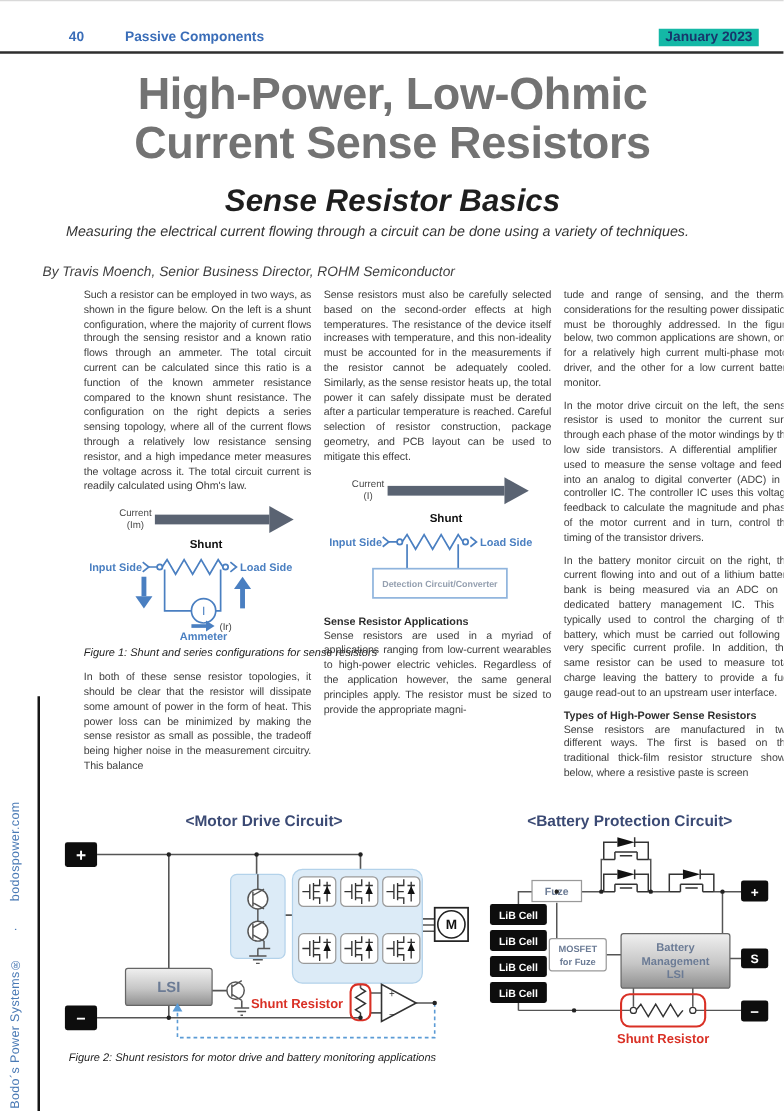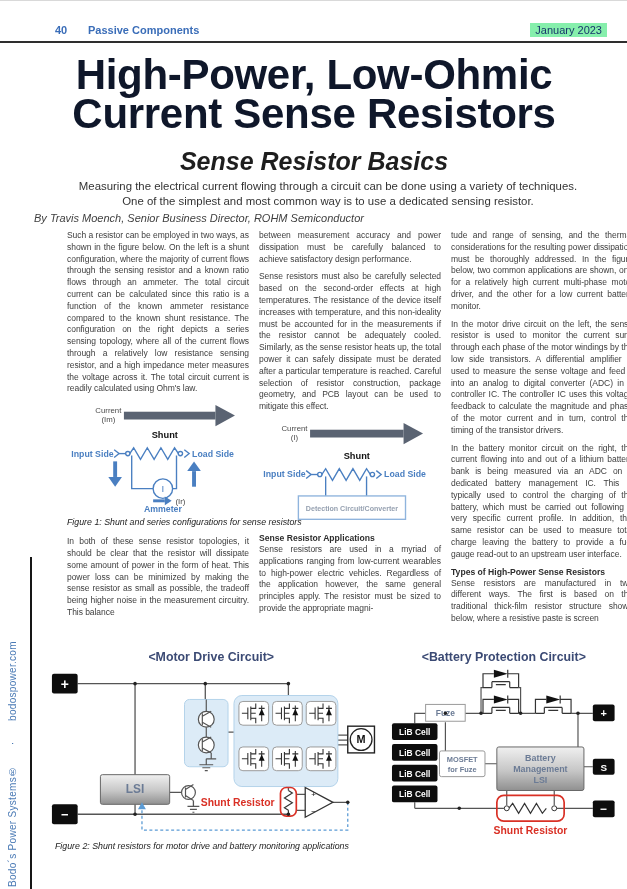--- a/index.html
+++ b/index.html
@@ -1,30 +1,30 @@
 <!DOCTYPE html>
 <html><head>
 <meta charset="utf-8">
 <style>
   html,body{margin:0;padding:0;background:#fff;}
   #page{position:relative;width:627px;height:889px;background:#ffffff;overflow:hidden;
         font-family:"Liberation Sans",sans-serif;border-top:1px solid #d9d9d9;}
   
   .hdr-num{position:absolute;top:23px;left:55px;font-size:11px;font-weight:600;color:#3a6db8;}
-  .hdr-sec{position:absolute;top:23px;left:88px;font-size:11px;font-weight:600;color:#3a6db8;}
-  .hdr-issue{position:absolute;top:22px;right:20px;font-size:11px;font-weight:400;color:#17366b;
-             background:#86efac;padding:1px 5px;}
+  .hdr-sec{position:absolute;top:23px;left:100px;font-size:11px;font-weight:600;color:#3a6db8;}
+  .hdr-issue{position:absolute;top:22px;right:20px;font-size:11px;font-weight:700;color:#17366b;
+             background:#14b8a6;padding:1px 5px;}
   .hdr-line{position:absolute;top:40px;left:0;width:627px;height:2px;background:#2e2e2e;}
   
   .title{position:absolute;top:54px;left:34px;width:560px;text-align:center;
-         font-size:42px;font-weight:700;color:#0f172a;line-height:39px;letter-spacing:-.3px;}
+         font-size:36px;font-weight:700;color:#737373;line-height:39px;letter-spacing:-.3px;}
   .subtitle{position:absolute;top:146px;left:34px;width:560px;text-align:center;
             font-style:italic;font-weight:600;font-size:25px;color:#1e1e1e;}
-  .lead{position:absolute;top:178px;left:44px;width:568px;text-align:center;
-        font-size:11.4px;color:#333;line-height:14.5px;}
+  .lead{position:absolute;top:178px;left:18px;width:568px;text-align:center;
+        font-style:italic;font-size:11.4px;color:#333;line-height:14.5px;}
   .byline{position:absolute;top:211px;left:34px;width:560px;text-align:left;
           font-style:italic;font-size:11px;color:#3f3f3f;}
   
   .cols{position:absolute;top:229px;left:42px;width:566px;display:flex;gap:10px;margin-left:25px;}
   .col{width:182px;}
   .col p{margin:0 0 6px 0;font-size:8.5px;line-height:11.8px;color:#3d3d3d;
          text-align:justify;letter-spacing:-.05px;}
   .col h3{margin:2px 0 1px 0;font-size:8.6px;color:#2d2d2d;font-weight:700;}
   .fig1{display:block;margin:5px 0 0 0;}
   .fig-cap{font-style:italic;font-size:8.8px;color:#222;white-space:nowrap;
@@ -50,21 +50,20 @@
   <div class="hdr-issue">January 2023</div>
   <div class="hdr-line"></div>
 
   <div class="title">
     <div>High-Power, Low-Ohmic</div>
     <div>Current Sense Resistors</div>
   </div>
   <div class="subtitle">Sense Resistor Basics</div>
   <div class="lead">
     <div>Measuring the electrical current flowing through a circuit can be done using a variety of techniques.</div>
-    <div>One of the simplest and most common way is to use a dedicated sensing resistor.</div>
   </div>
   <div class="byline">By Travis Moench, Senior Business Director, ROHM Semiconductor</div>
 
   <div class="cols">
 
     <div class="col">
       <p>Such a resistor can be employed in two ways, as shown in the figure below. On the left is a shunt configuration, where the majority of current flows through the sensing resistor and a known ratio flows through an ammeter. The total circuit current can be calculated since this ratio is a function of the known ammeter resistance compared to the known shunt resistance. The configuration on the right depicts a series sensing topology, where all of the current flows through a relatively low resistance sensing resistor, and a high impedance meter measures the voltage across it. The total circuit current is readily calculated using Ohm's law.</p>
 
       <svg class="fig1" width="182" height="112" viewBox="0 0 182 115">
         <text x="40" y="12" font-size="8" fill="#4a4a4a" text-anchor="middle">Current</text>
@@ -96,21 +95,20 @@
         </g>
         <text x="109" y="106" font-size="8" fill="#444">(Ir)</text>
         <text x="96" y="114" font-size="9" font-weight="bold" fill="#4a7fc1" text-anchor="middle">Ammeter</text>
       </svg>
 
       <div class="fig-cap">Figure 1: Shunt and series configurations for sense resistors</div>
       <p>In both of these sense resistor topologies, it should be clear that the resistor will dissipate some amount of power in the form of heat. This power loss can be minimized by making the sense resistor as small as possible, the tradeoff being higher noise in the measurement circuitry. This balance</p>
     </div>
 
     <div class="col">
-      <p>between measurement accuracy and power dissipation must be carefully balanced to achieve satisfactory design performance.</p>
       <p>Sense resistors must also be carefully selected based on the second-order effects at high temperatures. The resistance of the device itself increases with temperature, and this non-ideality must be accounted for in the measurements if the resistor cannot be adequately cooled. Similarly, as the sense resistor heats up, the total power it can safely dissipate must be derated after a particular temperature is reached. Careful selection of resistor construction, package geometry, and PCB layout can be used to mitigate this effect.</p>
 
       <svg class="fig1" width="182" height="112" viewBox="0 0 182 115">
         <text x="34" y="12" font-size="8" fill="#4a4a4a" text-anchor="middle">Current</text>
         <text x="34" y="22" font-size="8" fill="#4a4a4a" text-anchor="middle">(I)</text>
         <rect x="50" y="11" width="96" height="8" fill="#5a6372"></rect>
         <polygon points="146,4 166,15 146,26" fill="#5a6372"></polygon>
         <text x="98" y="41" font-size="9.5" font-weight="bold" fill="#111" text-anchor="middle">Shunt</text>
         <g stroke="#4a7fc1" stroke-width="1.4" fill="none">
           <path d="M46,53 l5,4 l-5,4"></path>

